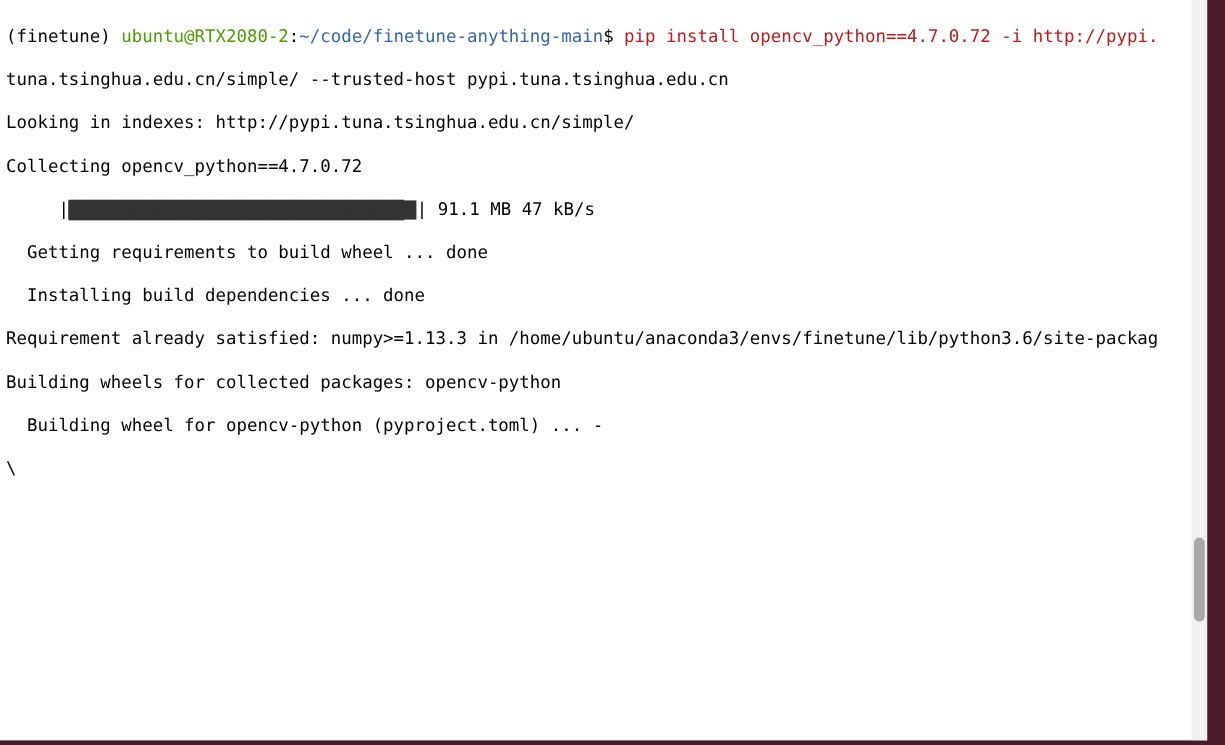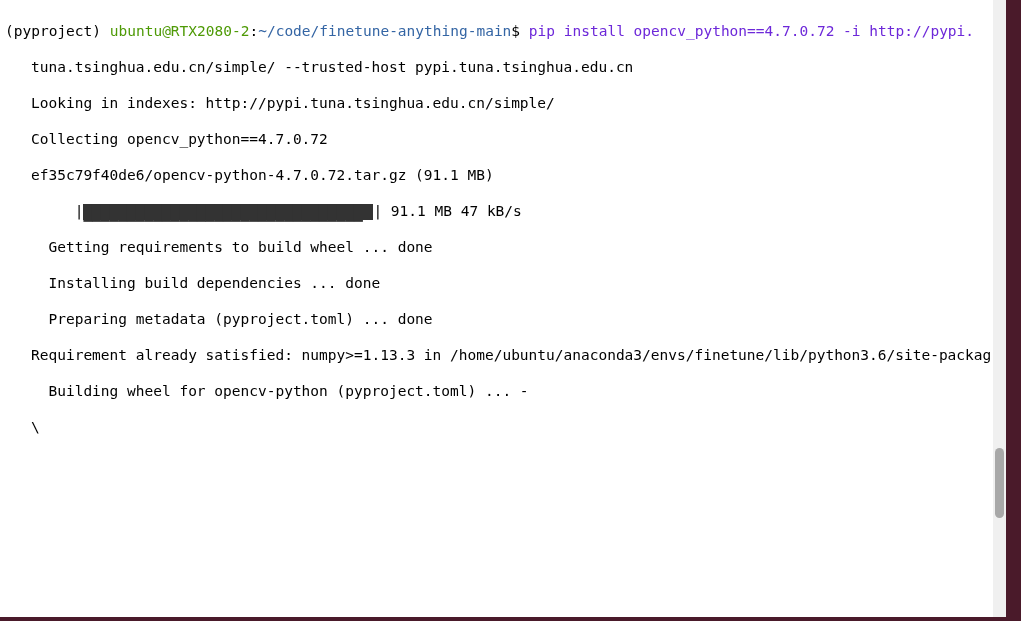--- a/index.html
+++ b/index.html
@@ -38,26 +38,25 @@
       color: #000000;
     }
     .path {
       color: #3465a4;
       font-weight: normal;
     }
     .dollar {
       color: #000000;
     }
     .cmd {
-      color: #6d28d9;
+      color: #b91c1c;
       text-align: center;
     }
     .output {
       color: #000000;
-      margin-left: 26px;
     }
     .progress-bar {
       display: inline-block;
       background: #333333;
       color: #333333;
       width: 290px;
       height: 16px;
       vertical-align: middle;
     }
     .scrollbar {
@@ -78,30 +77,29 @@
       border-radius: 5px;
     }
     .line {
       white-space: pre;
     }
   </style>
 </head>
 <body>
 
 <div class="terminal">
-<div class="line"><span class="env">(pyproject) </span><span class="user-host">ubuntu@RTX2080-2</span><span class="colon">:</span><span class="path">~/code/finetune-anything-main</span><span class="dollar">$ </span><span class="cmd">pip install opencv_python==4.7.0.72 -i http://pypi.</span></div>
+<div class="line"><span class="env">(finetune) </span><span class="user-host">ubuntu@RTX2080-2</span><span class="colon">:</span><span class="path">~/code/finetune-anything-main</span><span class="dollar">$ </span><span class="cmd">pip install opencv_python==4.7.0.72 -i http://pypi.</span></div>
 <div class="line output">tuna.tsinghua.edu.cn/simple/ --trusted-host pypi.tuna.tsinghua.edu.cn</div>
 <div class="line output">Looking in indexes: http://pypi.tuna.tsinghua.edu.cn/simple/</div>
 <div class="line output">Collecting opencv_python==4.7.0.72</div>
-<div class="line output">ef35c79f40de6/opencv-python-4.7.0.72.tar.gz (91.1 MB)</div>
 <div class="line output"><span>     |</span><span class="progress-bar">████████████████████████████████</span><span>| 91.1 MB 47 kB/s</span></div>
 <div class="line output">  Getting requirements to build wheel ... done</div>
 <div class="line output">  Installing build dependencies ... done</div>
-<div class="line output">  Preparing metadata (pyproject.toml) ... done</div>
 <div class="line output">Requirement already satisfied: numpy&gt;=1.13.3 in /home/ubuntu/anaconda3/envs/finetune/lib/python3.6/site-packag</div>
+<div class="line output">Building wheels for collected packages: opencv-python</div>
 <div class="line output">  Building wheel for opencv-python (pyproject.toml) ... -</div>
 <div class="line output">\</div>
 <div class="line output">&nbsp;</div>
 <div class="line output">&nbsp;</div>
 
 
 
 
 
 

